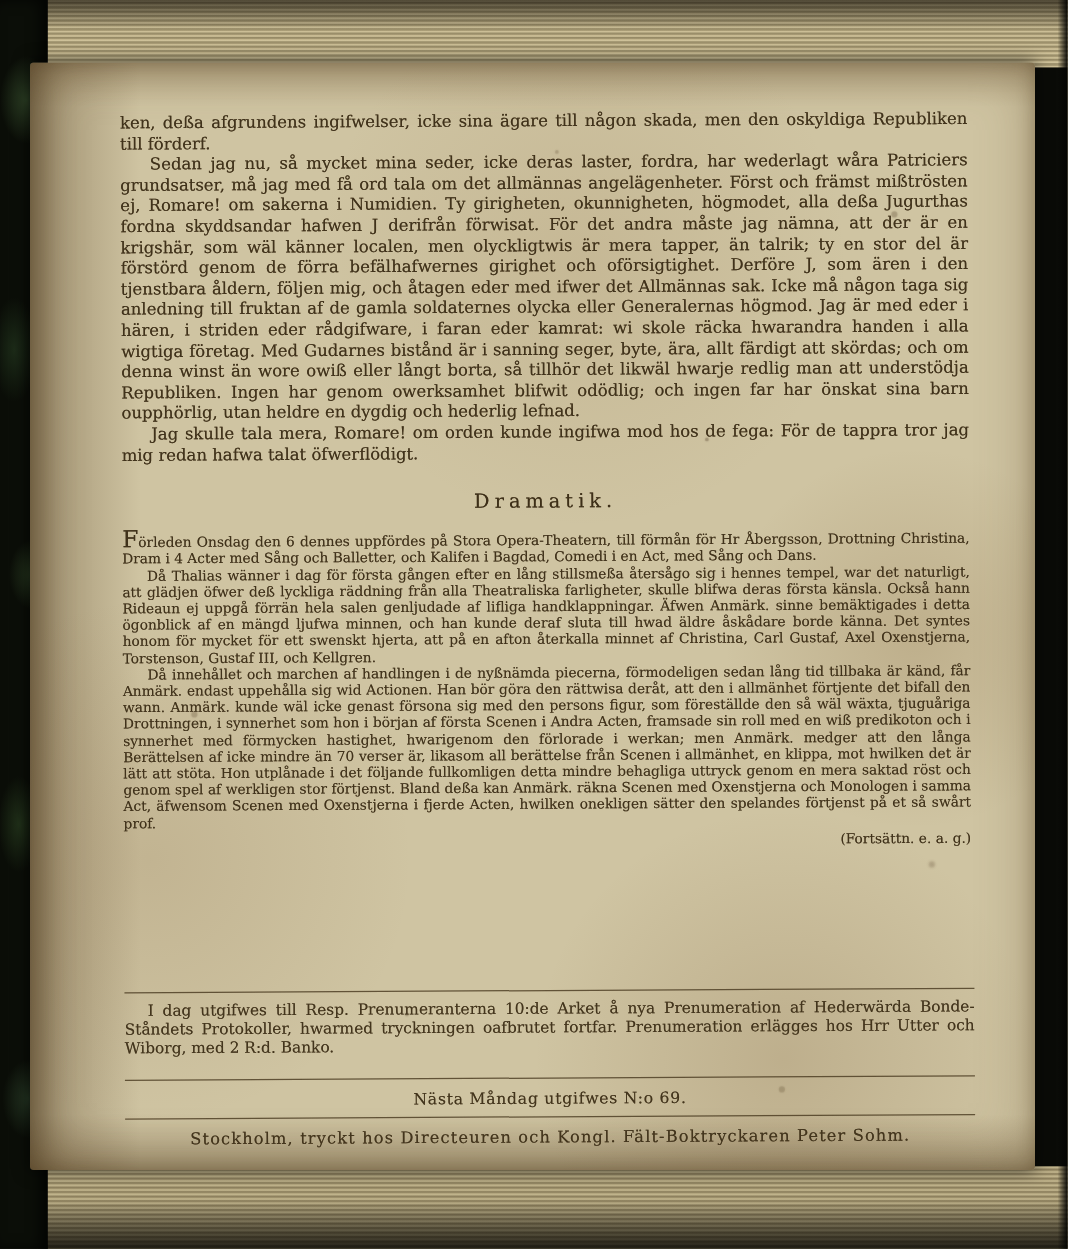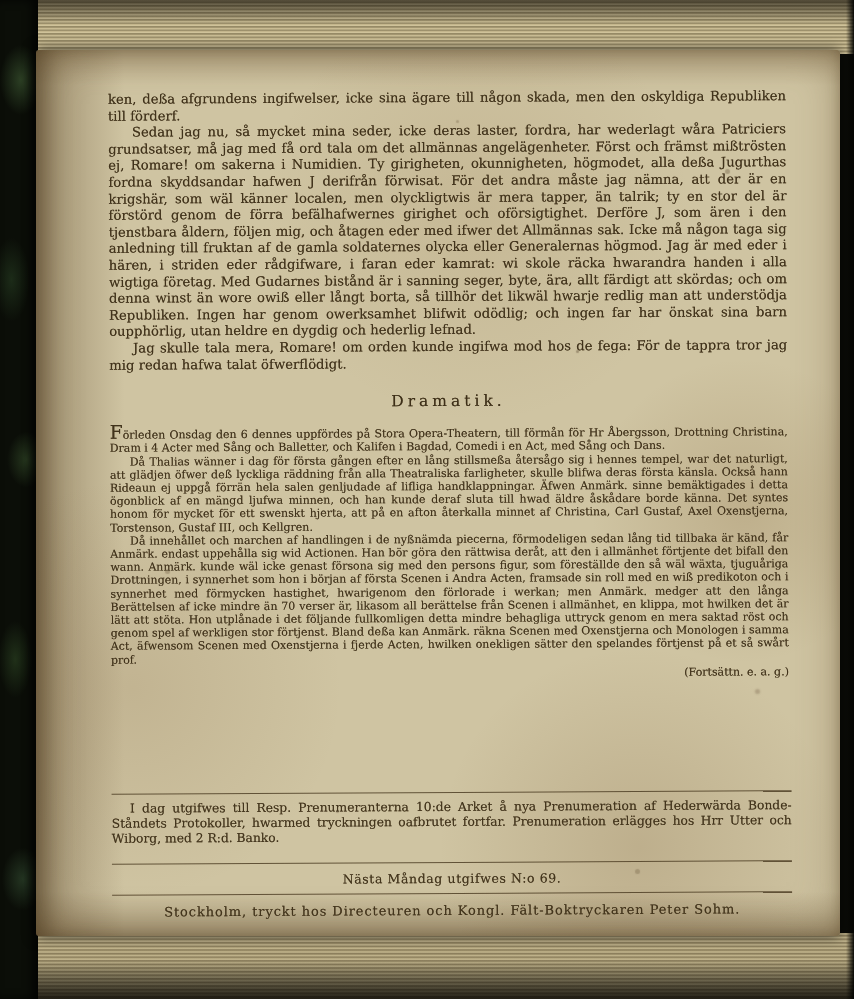--- a/index.html
+++ b/index.html
@@ -36,21 +36,21 @@
       #0b0e08;
     box-shadow: inset -6px 0 10px rgba(0,0,0,.7);
   }
   .edge-right {
     position: absolute; right: 0; top: 0; width: 8px; height: 100%;
     background: linear-gradient(to left, rgba(4,4,2,.95), rgba(4,4,2,0));
   }
 
   
   .page {
-    position: absolute; left: 36px; top: 50px; width: 804px; height: 886px;
+    position: absolute; left: 24px; top: 50px; width: 804px; height: 886px;
     border-radius: 3px;
     background:
       radial-gradient(circle at 88% 52%, rgba(130,100,60,.22), rgba(130,100,60,0) 18%),
       radial-gradient(circle at 75% 90%, rgba(120,90,55,.20), rgba(120,90,55,0) 20%),
       radial-gradient(circle at 12% 72%, rgba(125,95,60,.16), rgba(125,95,60,0) 22%),
       radial-gradient(circle at 55% 18%, rgba(140,110,70,.14), rgba(140,110,70,0) 25%),
       linear-gradient(90deg, rgba(86,64,35,.40), rgba(86,64,35,0) 11%),
       linear-gradient(to bottom, rgba(120,95,60,.28), rgba(120,95,60,0) 4%, rgba(120,95,60,0) 95%, rgba(100,78,48,.35)),
       #cfc4a2;
     box-shadow:

